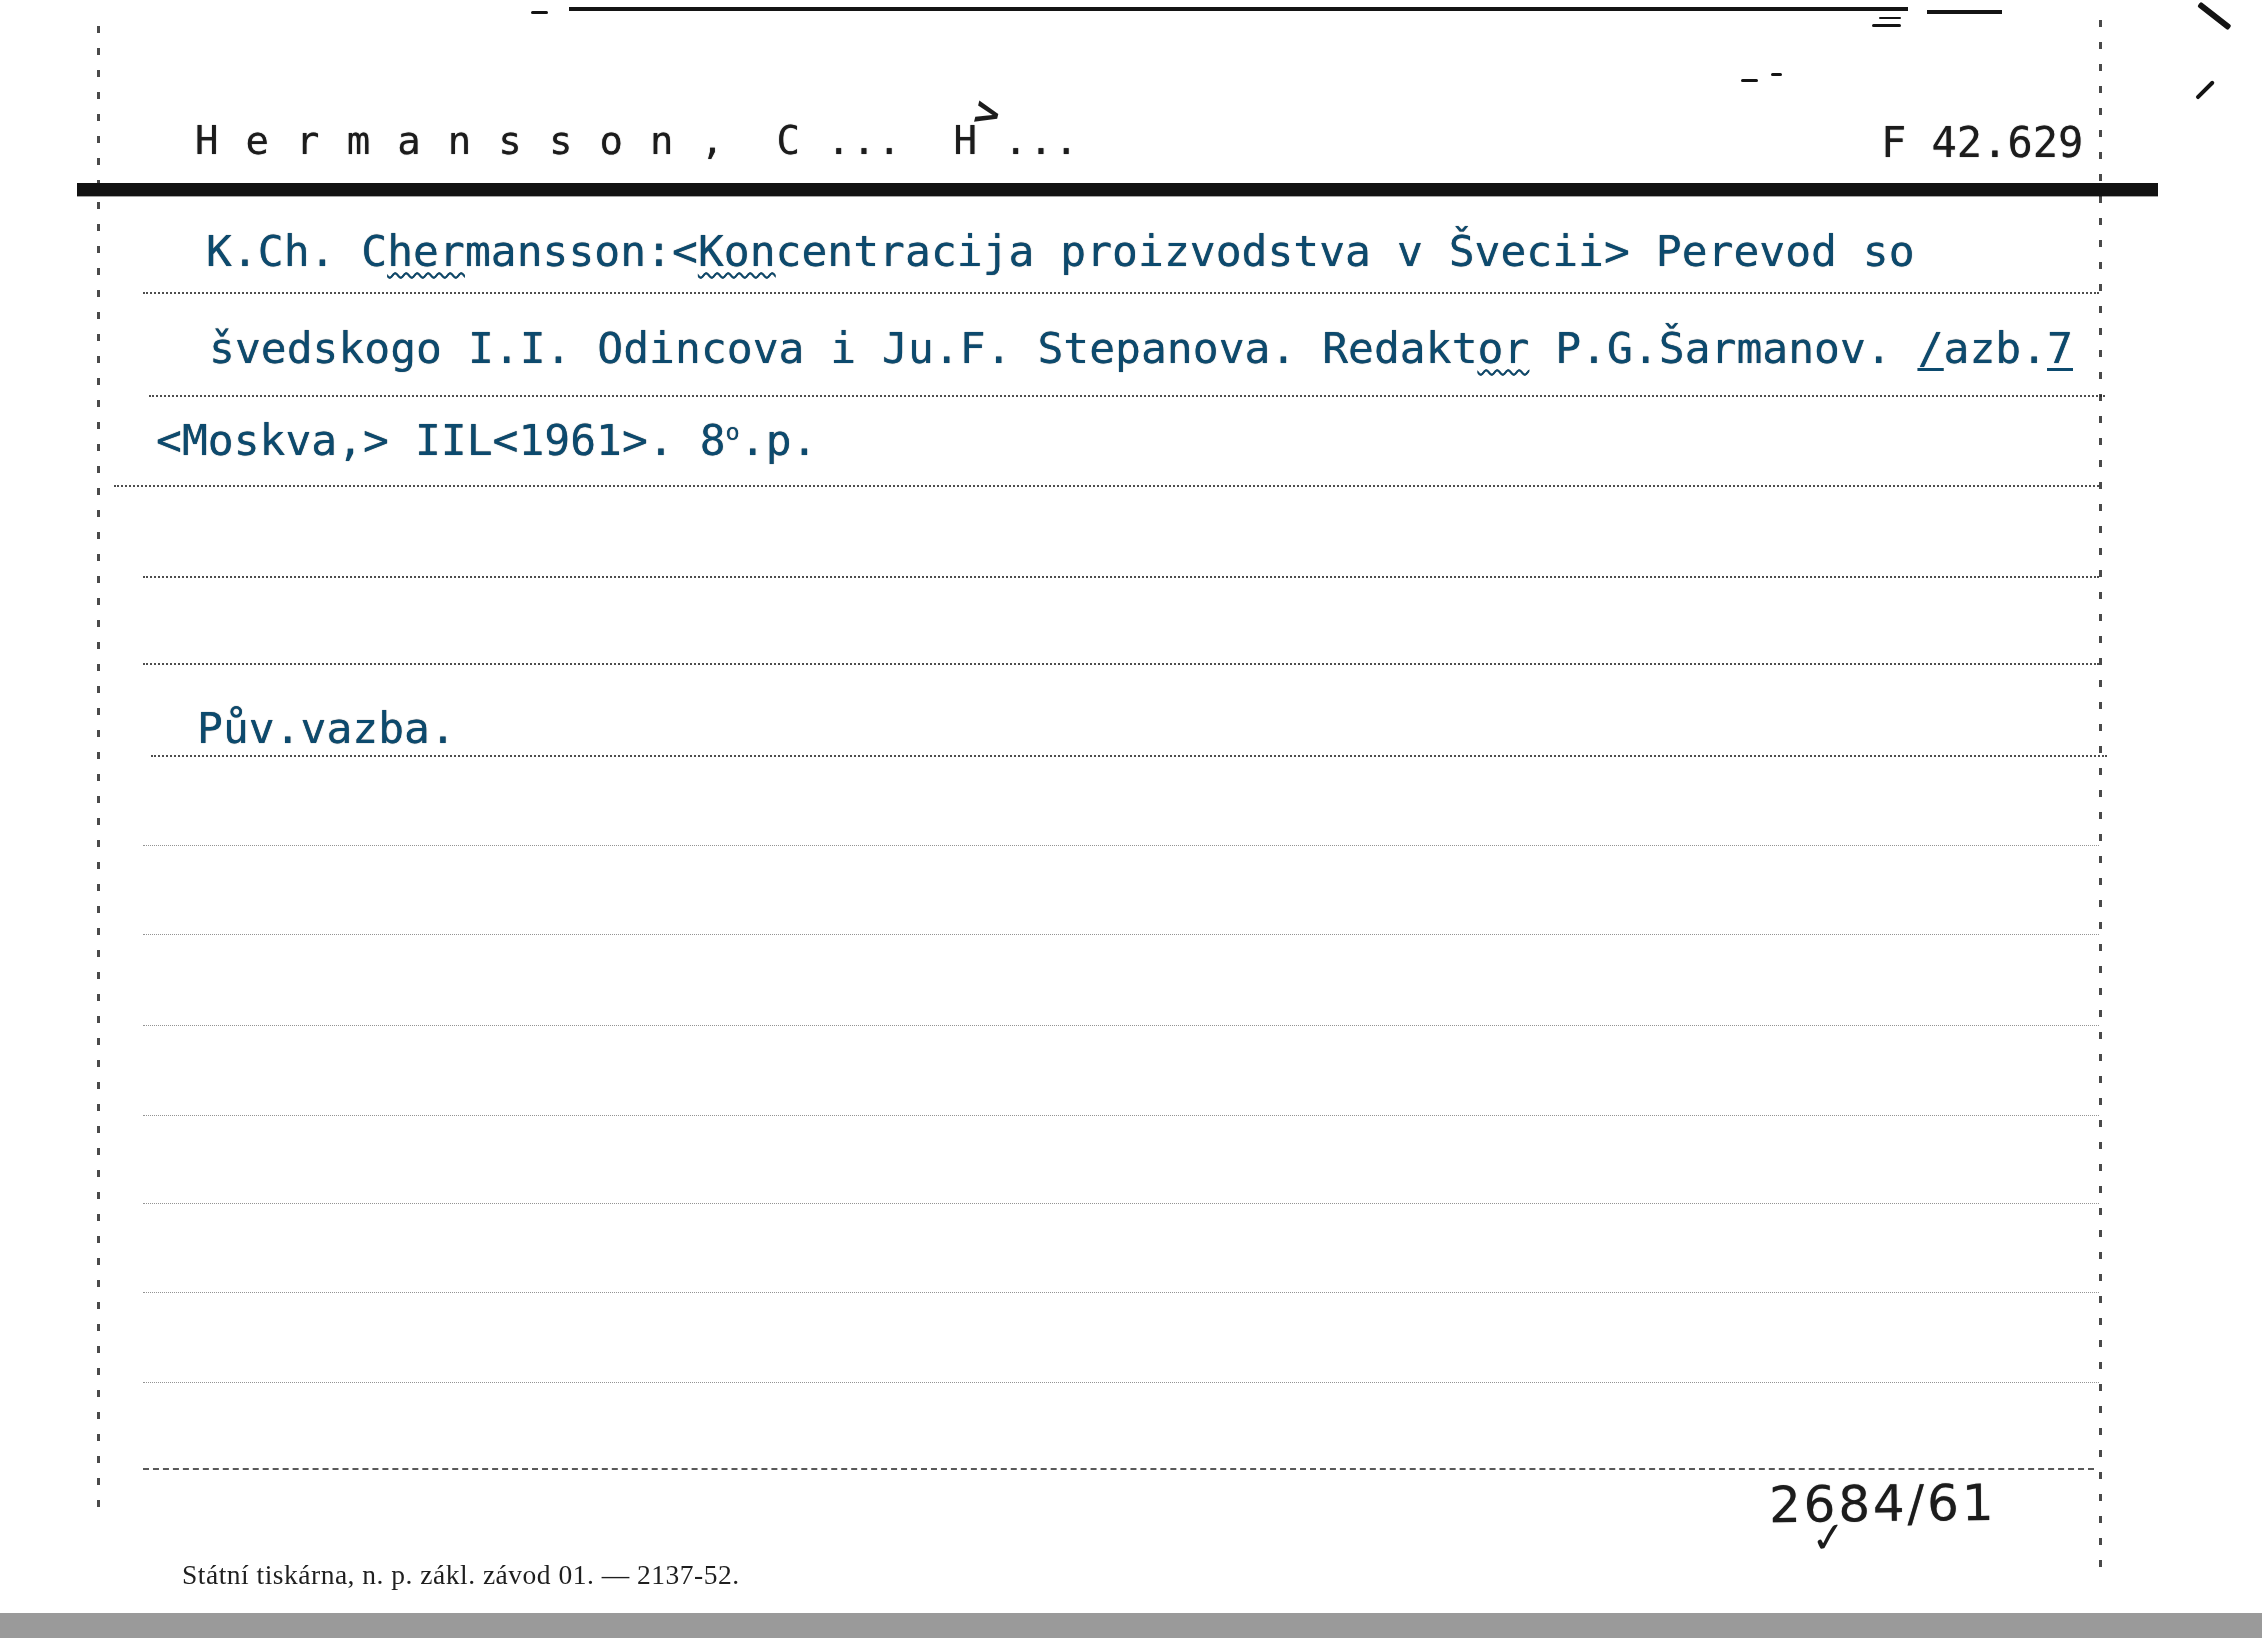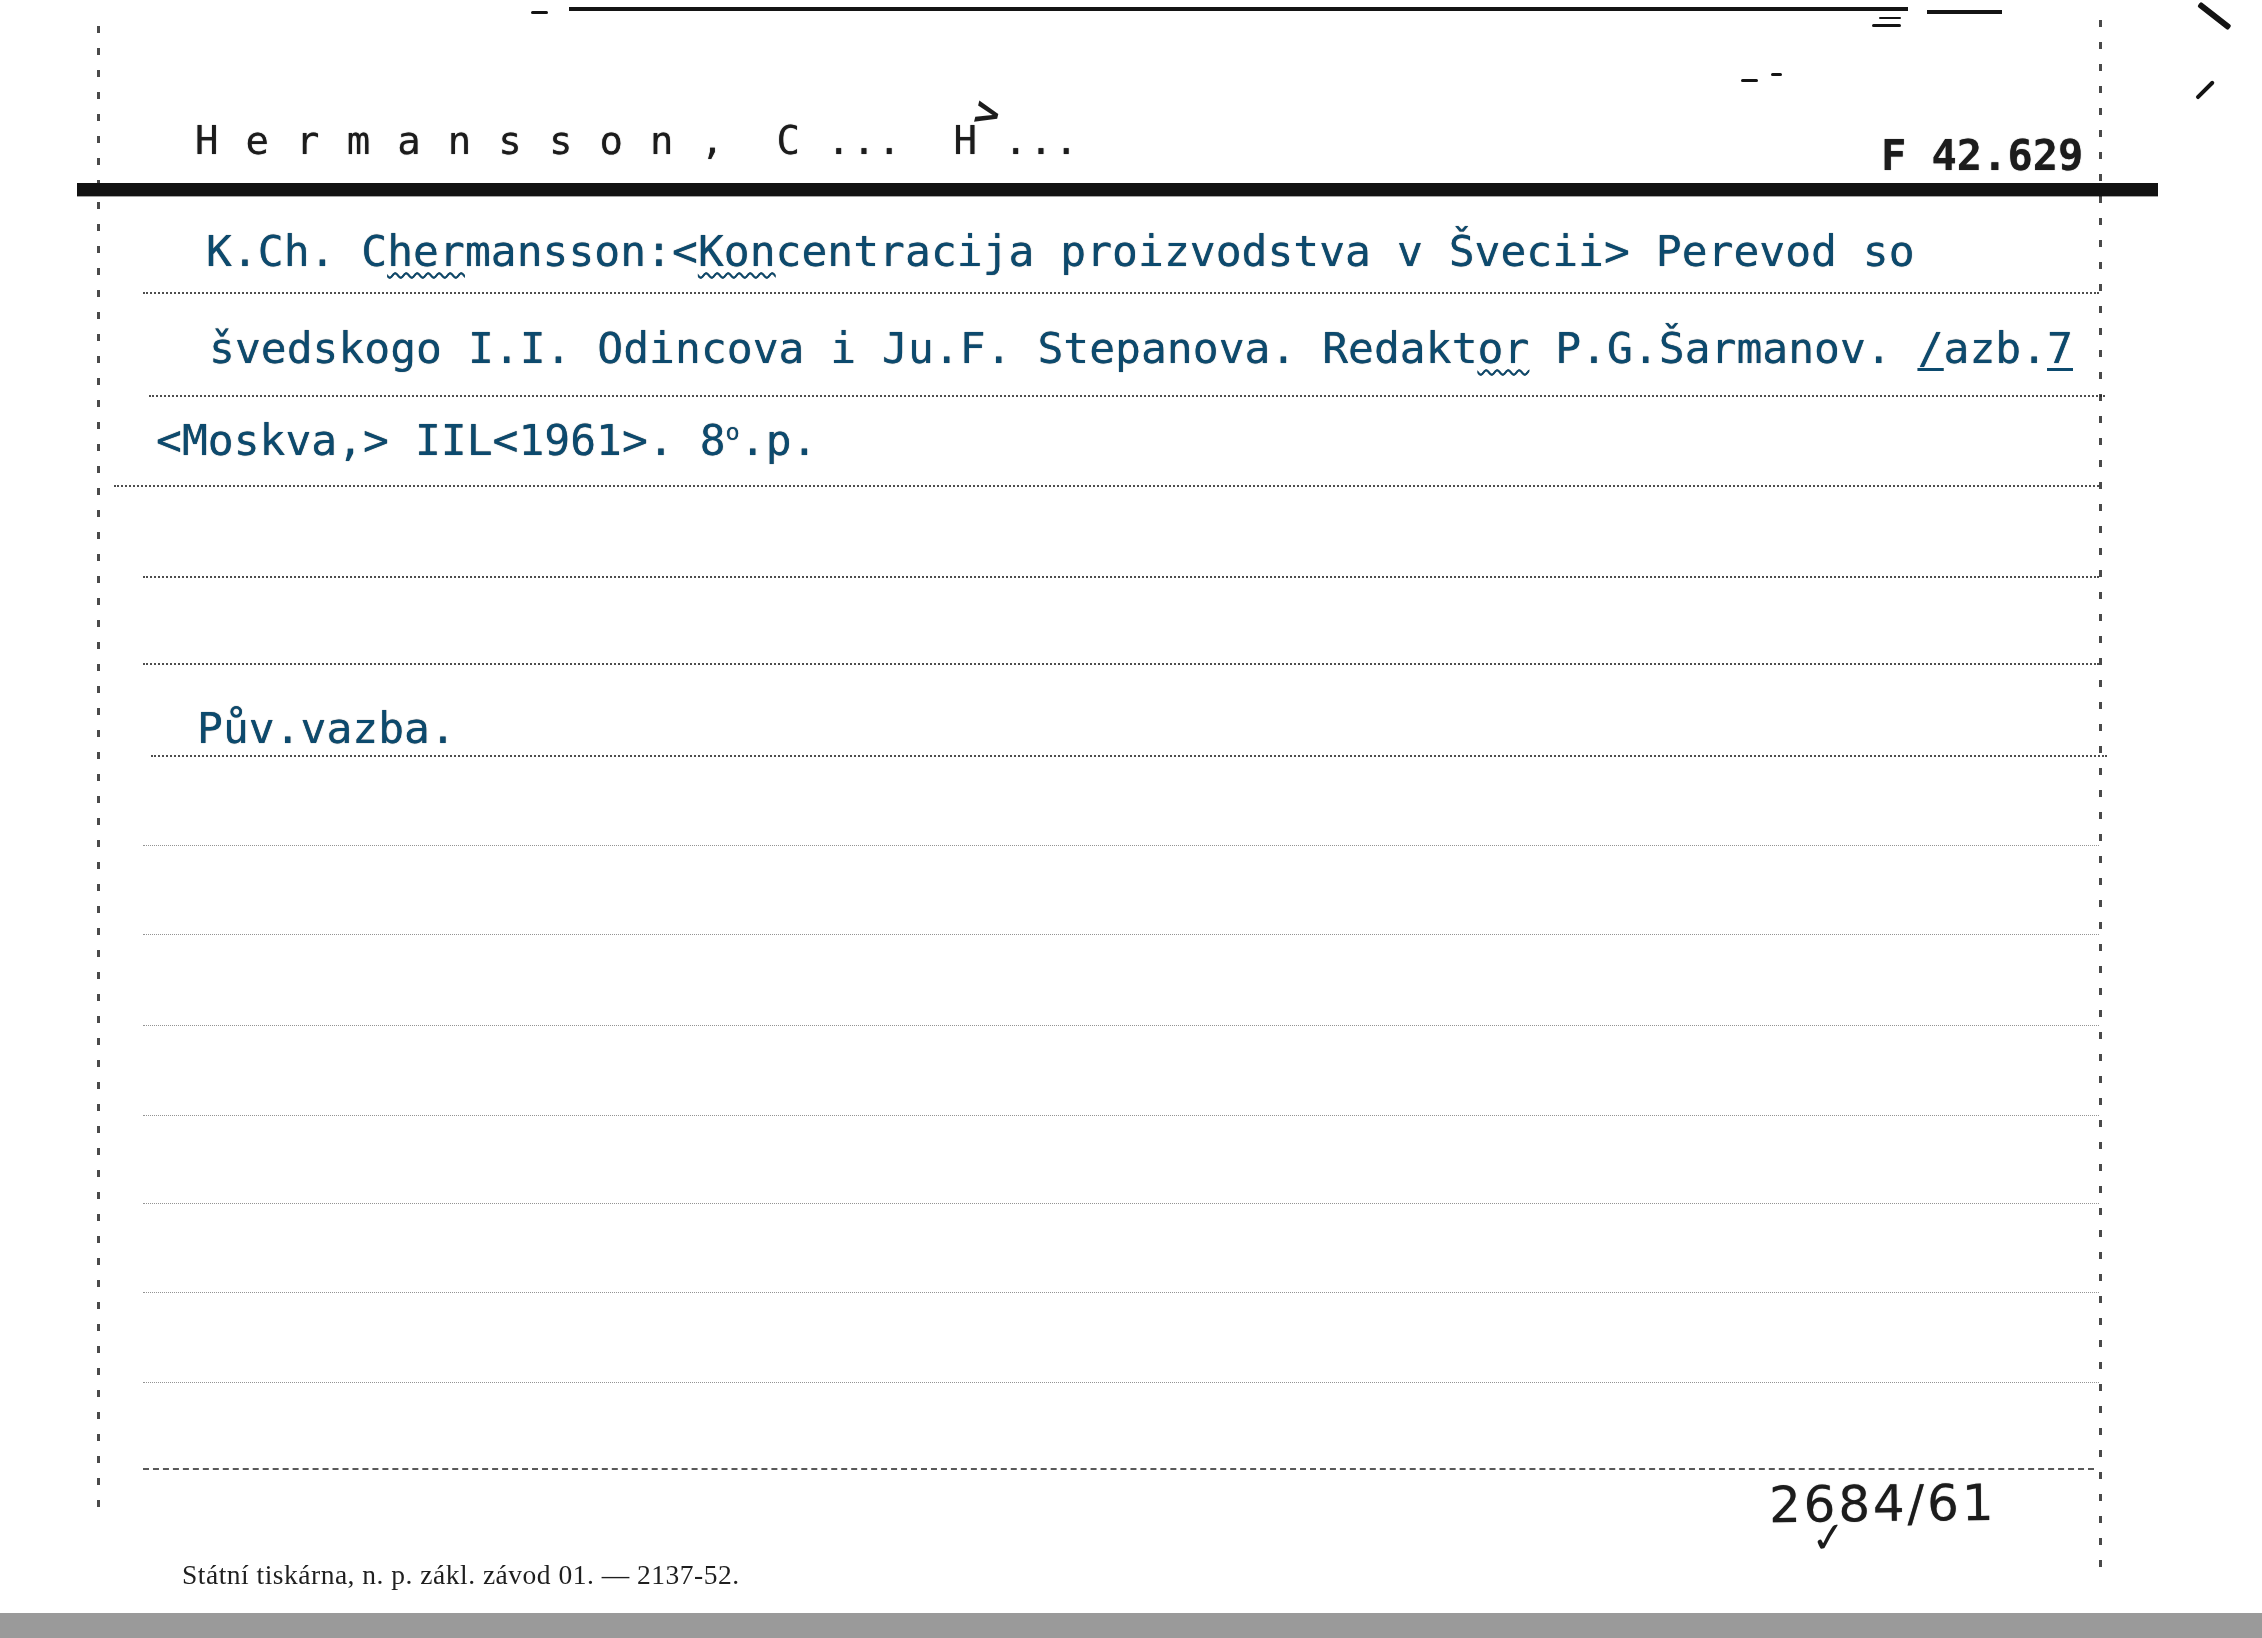--- a/index.html
+++ b/index.html
@@ -58,22 +58,22 @@
     font-size:39px;letter-spacing:1.8px;
     text-shadow:0 0 0.9px rgba(10,10,10,.8);
     white-space:pre;
   }
   #heading-mark{
     position:absolute;left:975px;top:88px;
     font-size:42px;font-weight:bold;
     transform:rotate(14deg);
   }
   #call-number{
-    position:absolute;left:1881px;top:131px;
-    font-size:42px;font-weight:bold;
+    position:absolute;left:1881px;top:118px;
+    font-size:42px;font-weight:normal;
     text-shadow:0 0 0.9px rgba(10,10,10,.8);
   }
   #accession{
     position:absolute;left:1769px;top:1475px;
     font-family:"DejaVu Sans", sans-serif;
     font-size:50px;font-weight:500;letter-spacing:2.8px;
     transform:rotate(-.6deg);
     text-shadow:0 0 0.9px rgba(10,10,10,.6);
   }
   #checkmark{

